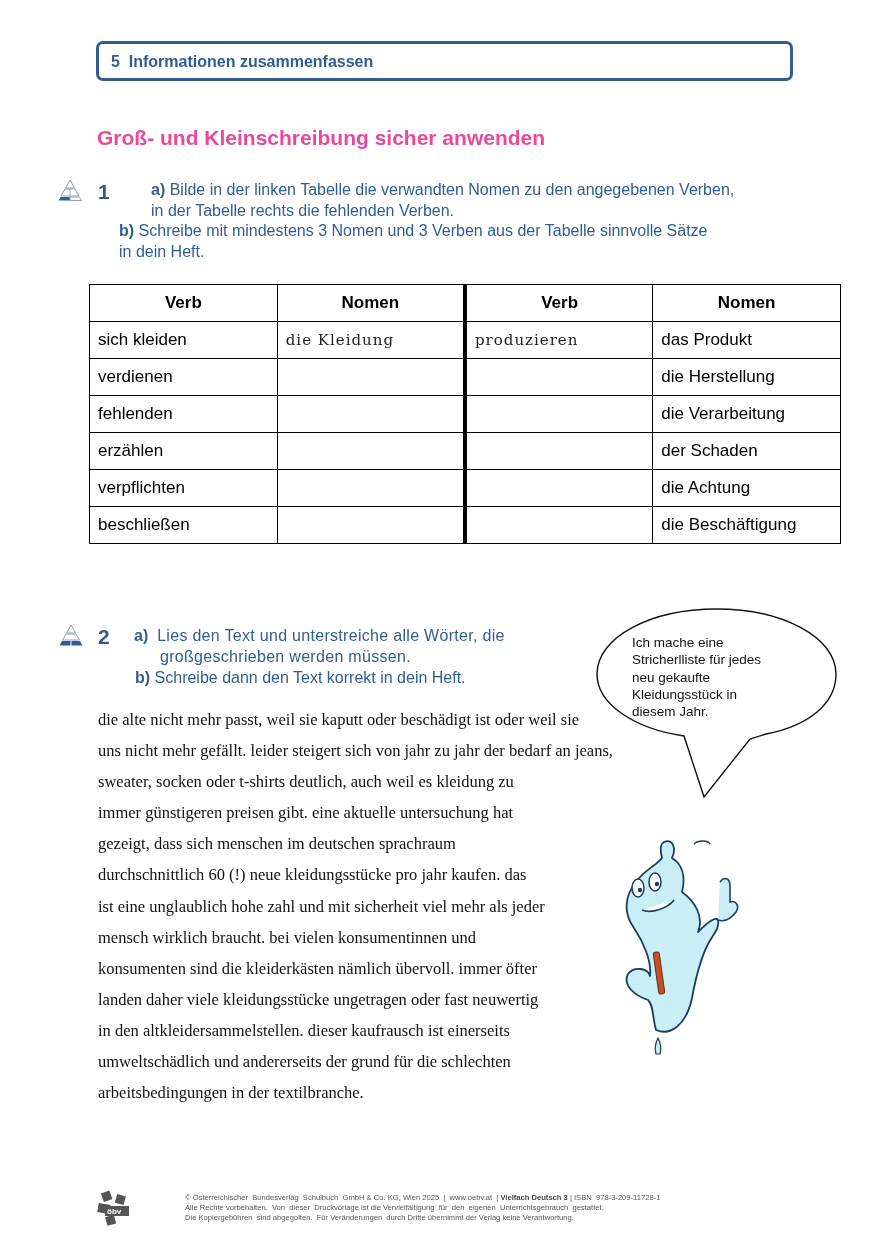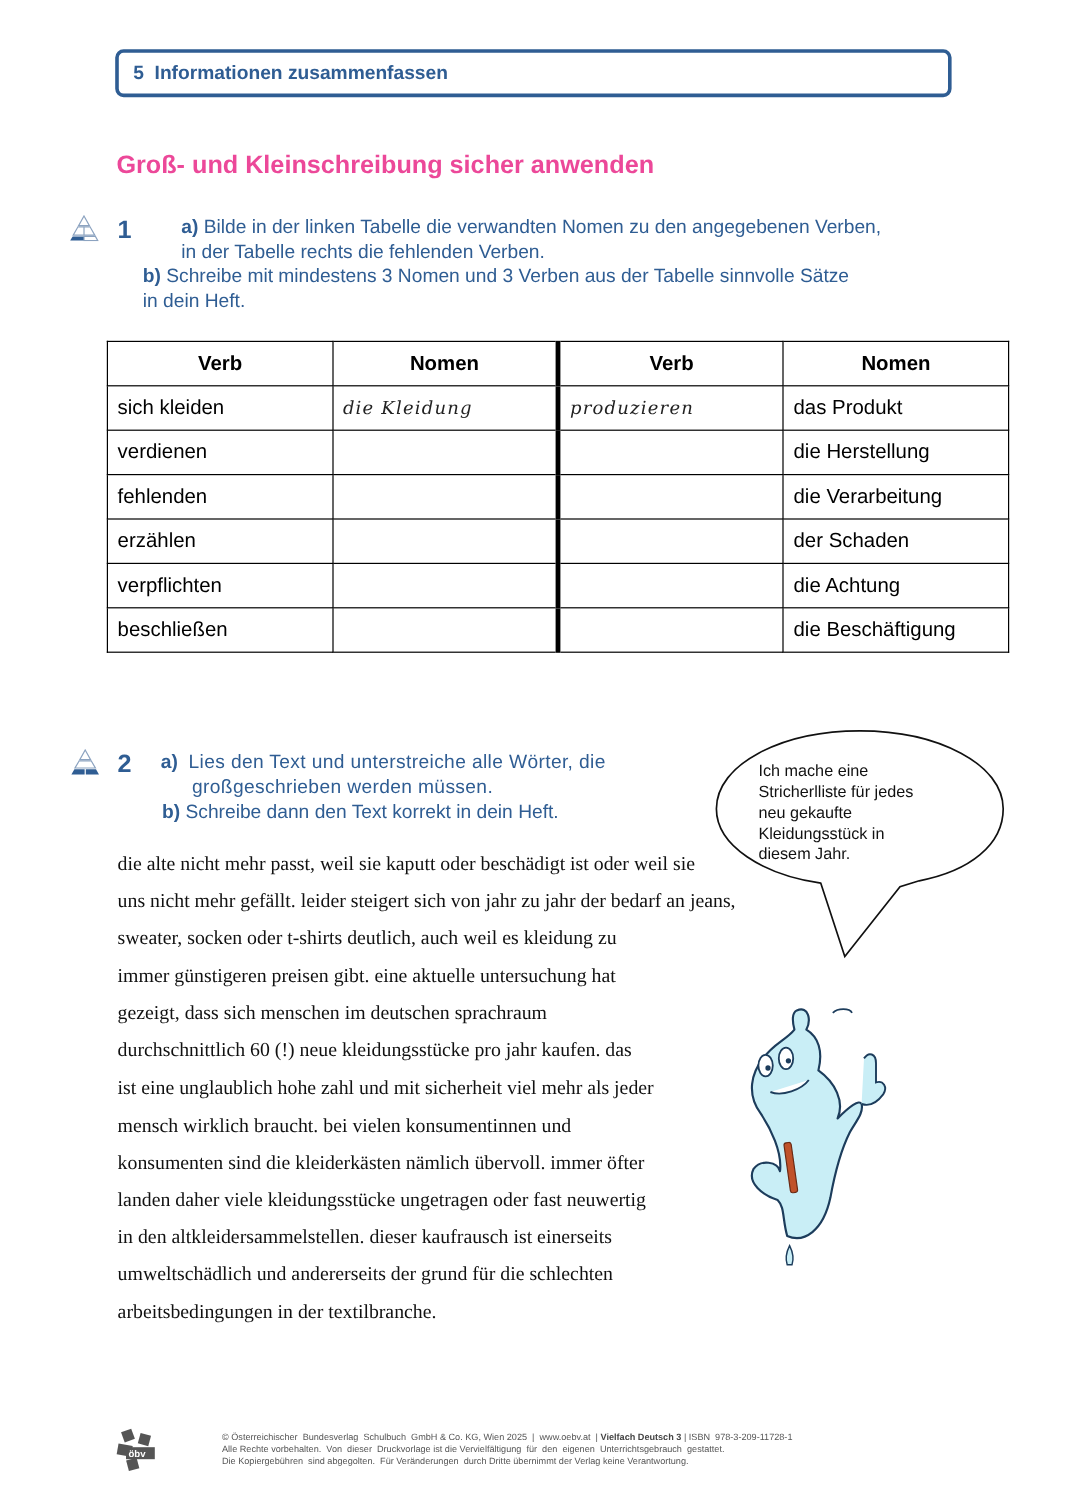--- a/index.html
+++ b/index.html
@@ -33,21 +33,21 @@
       position: absolute; left: 89px; top: 284px; width: 752px;
       border-collapse: collapse; table-layout: fixed;
     }
     table.words td, table.words th {
       border: 1px solid #000; height: 37px; font-size: 17px;
       padding: 0 8px; text-align: left; font-weight: normal;
     }
     table.words th { text-align: center; font-weight: bold; }
     table.words .thick-left { border-left: 4px solid #000; }
     .hand {
-      font-family: "DejaVu Serif", serif; font-style: italic; font-size: 15px;
+      font-family: "DejaVu Serif", serif; font-size: 15px;
       letter-spacing: 1px; color: #222;
     }
 
     .bubble {
       position: absolute; left: 596px; top: 608px; width: 241px; height: 134px;
     }
     .bubble-text {
       position: absolute; left: 632px; top: 634px; width: 170px;
       font-size: 13.5px; line-height: 17.3px; color: #111;
     }

